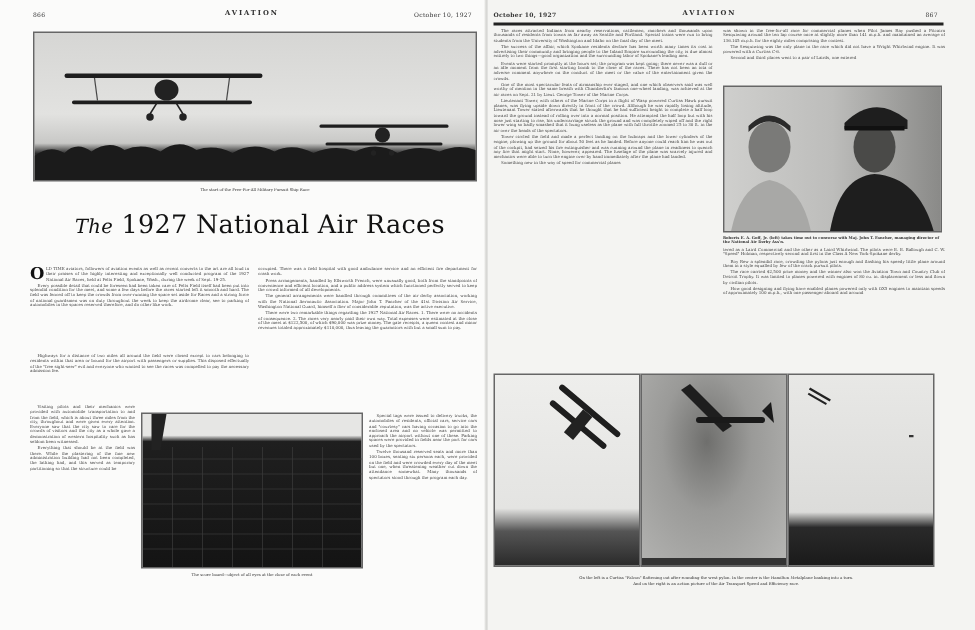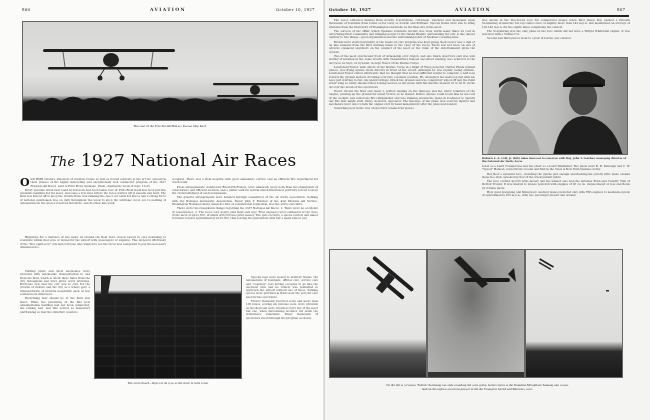--- a/index.html
+++ b/index.html
@@ -12,21 +12,21 @@
 
   .running-head { position: absolute; top: 7px; font-size: 4px; letter-spacing: 0.2px; color: #333; white-space: nowrap; }
   .rh-title { font-size: 4.5px; letter-spacing: 1.3px; font-weight: bold; }
 
   .photo { position: absolute; border: 1px solid #666; overflow: hidden; }
   .caption { position: absolute; font-size: 2.6px; color: #333; text-align: center; white-space: nowrap; }
 
   .col { position: absolute; font-size: 2.7px; line-height: 3.3px; text-align: justify; color: #444; overflow: hidden; }
   .col p { text-indent: 5px; margin-bottom: 1px; }
 
-  .article-title { position: absolute; left: 50px; top: 150px; font-size: 17px; color: #111; white-space: nowrap; font-family: "DejaVu Serif", serif; letter-spacing: 0.2px; }
+  .article-title { position: absolute; left: 50px; top: 140px; font-size: 17px; color: #111; white-space: nowrap; font-family: "DejaVu Serif", serif; letter-spacing: 0.2px; }
   .article-title .the { font-size: 13px; font-style: italic; }
   .dropcap { float: left; font-size: 11px; line-height: 9px; margin-right: 1px; font-weight: bold; color: #111; }
 
   .rule { position: absolute; height: 1px; background: #222; }
 </style>
 </head>
 <body>
 
 <div class="page left">
   <span class="running-head" style="left:22px;">866</span>

